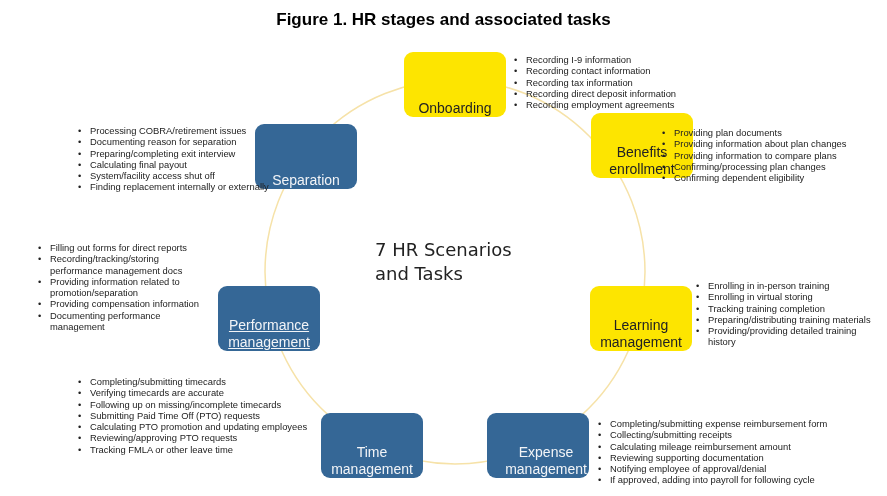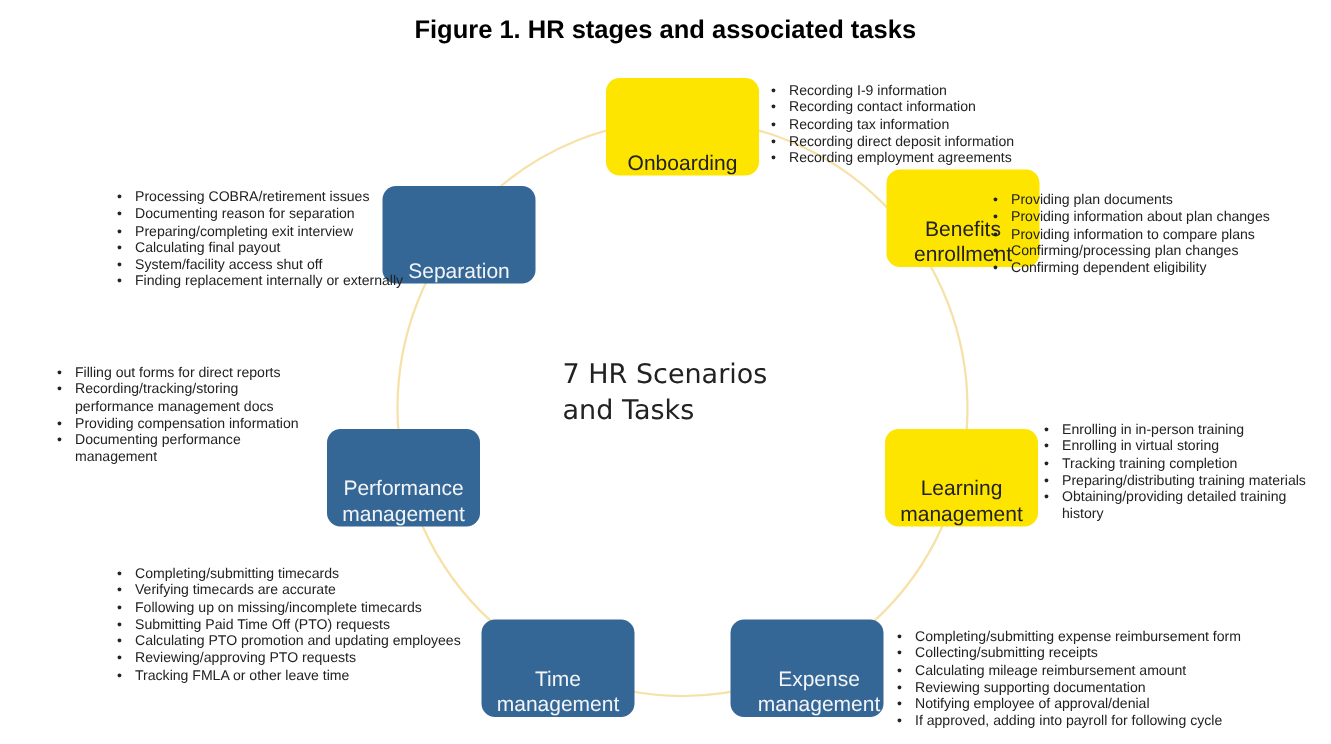--- a/index.html
+++ b/index.html
@@ -51,21 +51,21 @@
 </ul>
 
 <div class="box yellow" style="left:590px; top:286px;">
   <span>Learning management</span>
 </div>
 <ul class="tasks" style="left:694px; top:280px; width:180px;">
   <li>Enrolling in in-person training</li>
   <li>Enrolling in virtual storing</li>
   <li>Tracking training completion</li>
   <li>Preparing/distributing training materials</li>
-  <li>Obtaining/providing detailed training history</li>
+  <li>Providing/providing detailed training history</li>
 </ul>
 
 <div class="box blue" style="left:487px; top:413px;padding-left:20px;">
   <span>Expense management</span>
 </div>
 <ul class="tasks" style="left:596px; top:418px; width:290px;">
   <li>Completing/submitting expense reimbursement form</li>
   <li>Collecting/submitting receipts</li>
   <li>Calculating mileage reimbursement amount</li>
   <li>Reviewing supporting documentation</li>
@@ -79,26 +79,27 @@
 <ul class="tasks" style="left:76px; top:376px; width:250px;">
   <li>Completing/submitting timecards</li>
   <li>Verifying timecards are accurate</li>
   <li>Following up on missing/incomplete timecards</li>
   <li>Submitting Paid Time Off (PTO) requests</li>
   <li>Calculating PTO promotion and updating employees</li>
   <li>Reviewing/approving PTO requests</li>
   <li>Tracking FMLA or other leave time</li>
 </ul>
 
-<div class="box blue" style="left:218px; top:286px;">
+<div class="box blue" style="left:218px; top:286px;text-decoration:underline;">
   <span>Performance management</span>
 </div>
 <ul class="tasks" style="left:36px; top:242px; width:170px;">
   <li>Filling out forms for direct reports</li>
   <li>Recording/tracking/storing performance management docs</li>
+  <li>Providing information related to promotion/separation</li>
   <li>Providing compensation information</li>
   <li>Documenting performance management</li>
 </ul>
 
 <div class="box blue" style="left:255px; top:124px;">
   <span>Separation</span>
 </div>
 <ul class="tasks" style="left:76px; top:125px; width:210px;">
   <li>Processing COBRA/retirement issues</li>
   <li>Documenting reason for separation</li>

